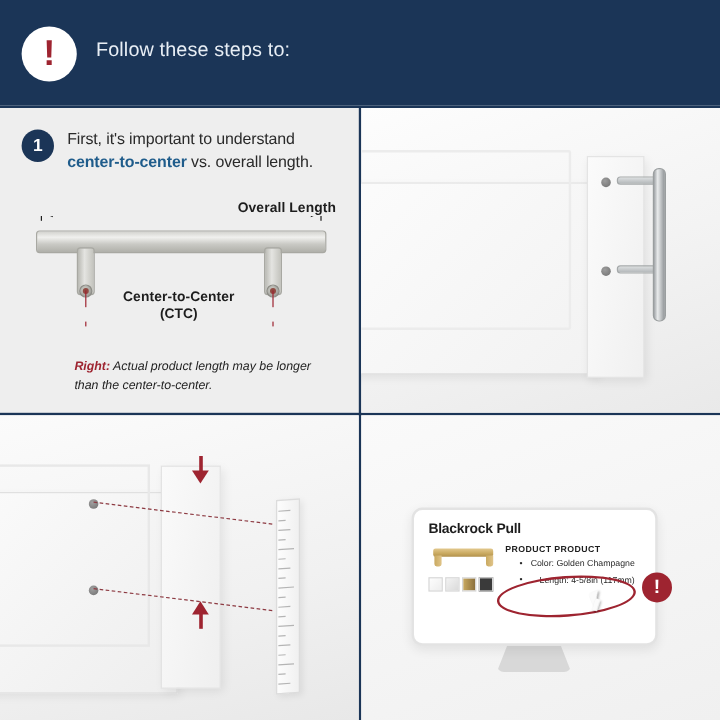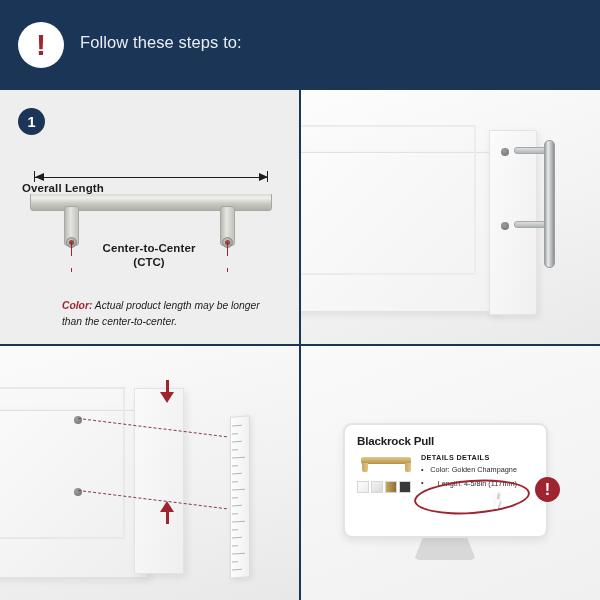--- a/index.html
+++ b/index.html
@@ -65,21 +65,21 @@
   .step-text{
     font-size:13.3px;line-height:1.42;color:#2a2a2a;letter-spacing:-.1px;
   }
   .step-text b{color:#1f5c8b;font-weight:bold;}
   .step-text .lnk{color:#1f5c8b;font-weight:bold;text-decoration:underline;}
   .step-text i{font-style:italic;}
 
   
   .p1-art{position:absolute;left:22px;top:78px;width:258px;height:120px;}
   .ol-label{
-    position:absolute;left:0;top:14px;width:258px;text-align:left;
+    position:absolute;left:0;top:0;width:258px;text-align:right;
     font-size:11.5px;font-weight:bold;color:#1d1d1d;letter-spacing:.1px;
     background:#eeeeee;z-index:3;
   }
   .ol-line{position:absolute;left:12px;top:9px;width:234px;height:1px;background:#1d1d1d;z-index:1;}
   .ol-cap{position:absolute;top:3px;width:1px;height:13px;background:#1d1d1d;z-index:2;}
   .ol-cap.l{left:12px;} .ol-cap.r{left:245px;}
   .ol-arr{position:absolute;top:5px;width:0;height:0;border-top:4.5px solid transparent;border-bottom:4.5px solid transparent;z-index:2;}
   .ol-arr.l{left:13px;border-right:9px solid #1d1d1d;}
   .ol-arr.r{left:237px;border-left:9px solid #1d1d1d;}
 
@@ -242,21 +242,21 @@
   .thumbs{position:absolute;left:12px;top:56px;display:flex;gap:2px;}
   .thumb{width:12px;height:12px;border:1px solid #d6d6d6;box-sizing:border-box;}
   .thumb.t1{background:linear-gradient(135deg,#fdfdfd,#ededed);}
   .thumb.t2{background:linear-gradient(135deg,#f3f3f3,#dadada);}
   .thumb.t3{background:linear-gradient(90deg,#c9a960,#8a6f3c);}
   .thumb.t4{background:#3a3a3a;}
   .details-head{
     position:absolute;left:76px;top:28px;font-size:7.3px;font-weight:bold;
     color:#1d1d1d;letter-spacing:.35px;
   }
-  .det-list{position:absolute;left:76px;top:40px;width:96px;}
+  .det-list{position:absolute;left:88px;top:40px;width:96px;}
   .det-item{
     font-size:7.3px;line-height:1.38;color:#2a2a2a;margin-bottom:3.5px;
     padding-left:6px;position:relative;
   }
   .det-item:before{content:"•";position:absolute;left:0;top:-.5px;}
   .ellipse4{
     position:absolute;left:69px;top:55px;width:112px;height:30px;
     border:2.4px solid #9e2430;border-radius:50%;
     transform:rotate(-4deg);
   }
@@ -291,20 +291,21 @@
       <div class="header-kicker">Follow these steps to:</div>
     </div>
   </div>
 
   <div class="grid">
 
     <div class="panel">
       <div class="panel-inner">
         <div class="step-head">
           <div class="badge">1</div>
+          <div class="step-text"><span>First, it's important to understand </span><b>center-to-center</b><span> vs. overall length.</span></div>
         </div>
 
         <div class="p1-art">
           <div class="ol-label">Overall Length</div>
           <div class="ol-line"></div>
           <div class="ol-cap l"></div>
           <div class="ol-cap r"></div>
           <div class="ol-arr l"></div>
           <div class="ol-arr r"></div>
 
@@ -318,21 +319,21 @@
 
           <div class="ctc-tick l"></div>
           <div class="ctc-tick r"></div>
           <div class="ctc-label">Center-to-Center</div>
           <div class="ctc-sub">(CTC)</div>
           <div class="ctc-line"></div>
           <div class="ctc-arr l"></div>
           <div class="ctc-arr r"></div>
         </div>
 
-        <div class="p1-note"><b>Color:</b><span> Actual product length may be longer than the center-to-center.</span></div>
+        <div class="p1-note"><b>Right:</b><span> Actual product length may be longer than the center-to-center.</span></div>
       </div>
     </div>
 
     <div class="panel">
       <div class="panel-inner">
         <div class="photo2">
           <div class="door2">
             <div class="door2-inner"></div>
           </div>
           <div class="stile2"></div>
@@ -403,21 +404,21 @@
               <div class="pbar"></div>
                 <div class="pleg l"></div>
                 <div class="pleg r"></div>
             </div>
             <div class="thumbs">
               <div class="thumb t1"></div>
               <div class="thumb t2"></div>
               <div class="thumb t3"></div>
               <div class="thumb t4"></div>
             </div>
-            <div class="details-head">DETAILS DETAILS</div>
+            <div class="details-head">PRODUCT PRODUCT</div>
             <div class="det-list">
               <div class="det-item">Color: Golden Champagne</div>
               <div class="det-item">Length: 4-5/8in (117mm)</div>
             </div>
             <div class="ellipse4"></div>
             <div class="cursor4"></div>
             <div class="cursor4-b"></div>
             <div class="alert4">
               <span class="bang">!</span>
             </div>

